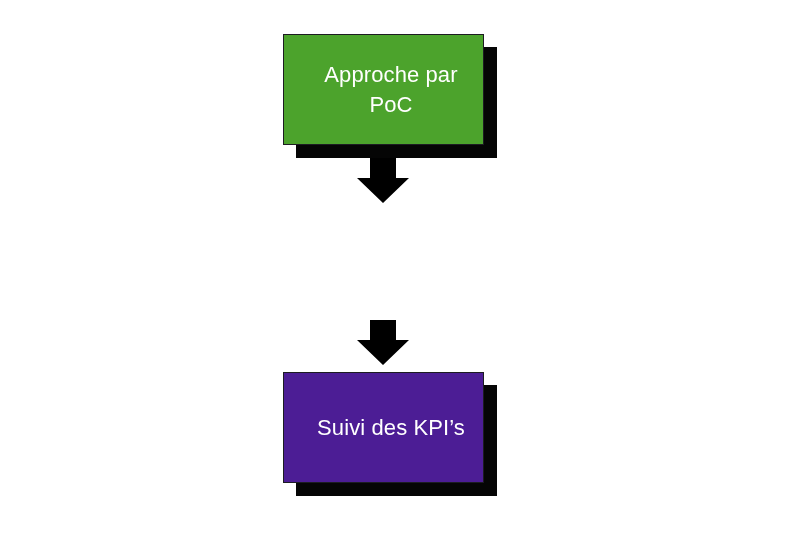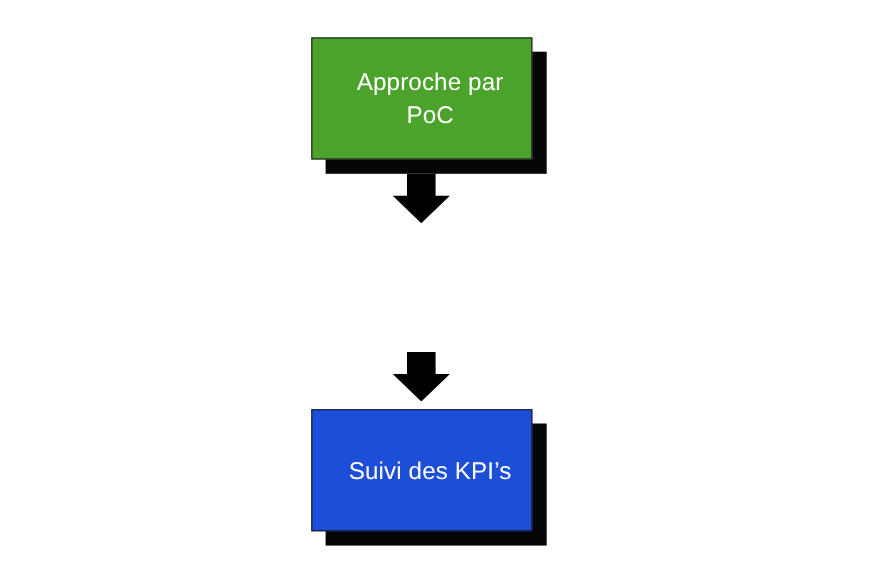--- a/index.html
+++ b/index.html
@@ -94,18 +94,18 @@
 
 
   <div class="arrow" id="arrow-2">
     <svg viewBox="0 0 52 45" xmlns="http://www.w3.org/2000/svg" aria-hidden="true">
       <polygon points="13,0 39,0 39,20 52,20 26,45 0,20 13,20" fill="#000000"></polygon>
     </svg>
   </div>
 
   <div class="node" id="node-kpi">
     <div class="shadow"></div>
-    <div class="face" style="background:#1d4ed8">
+    <div class="face" style="background:#4c1d95">
       <span class="label">Suivi des KPI’s</span>
     </div>
   </div>
 
 </div>
 
 </body></html>

